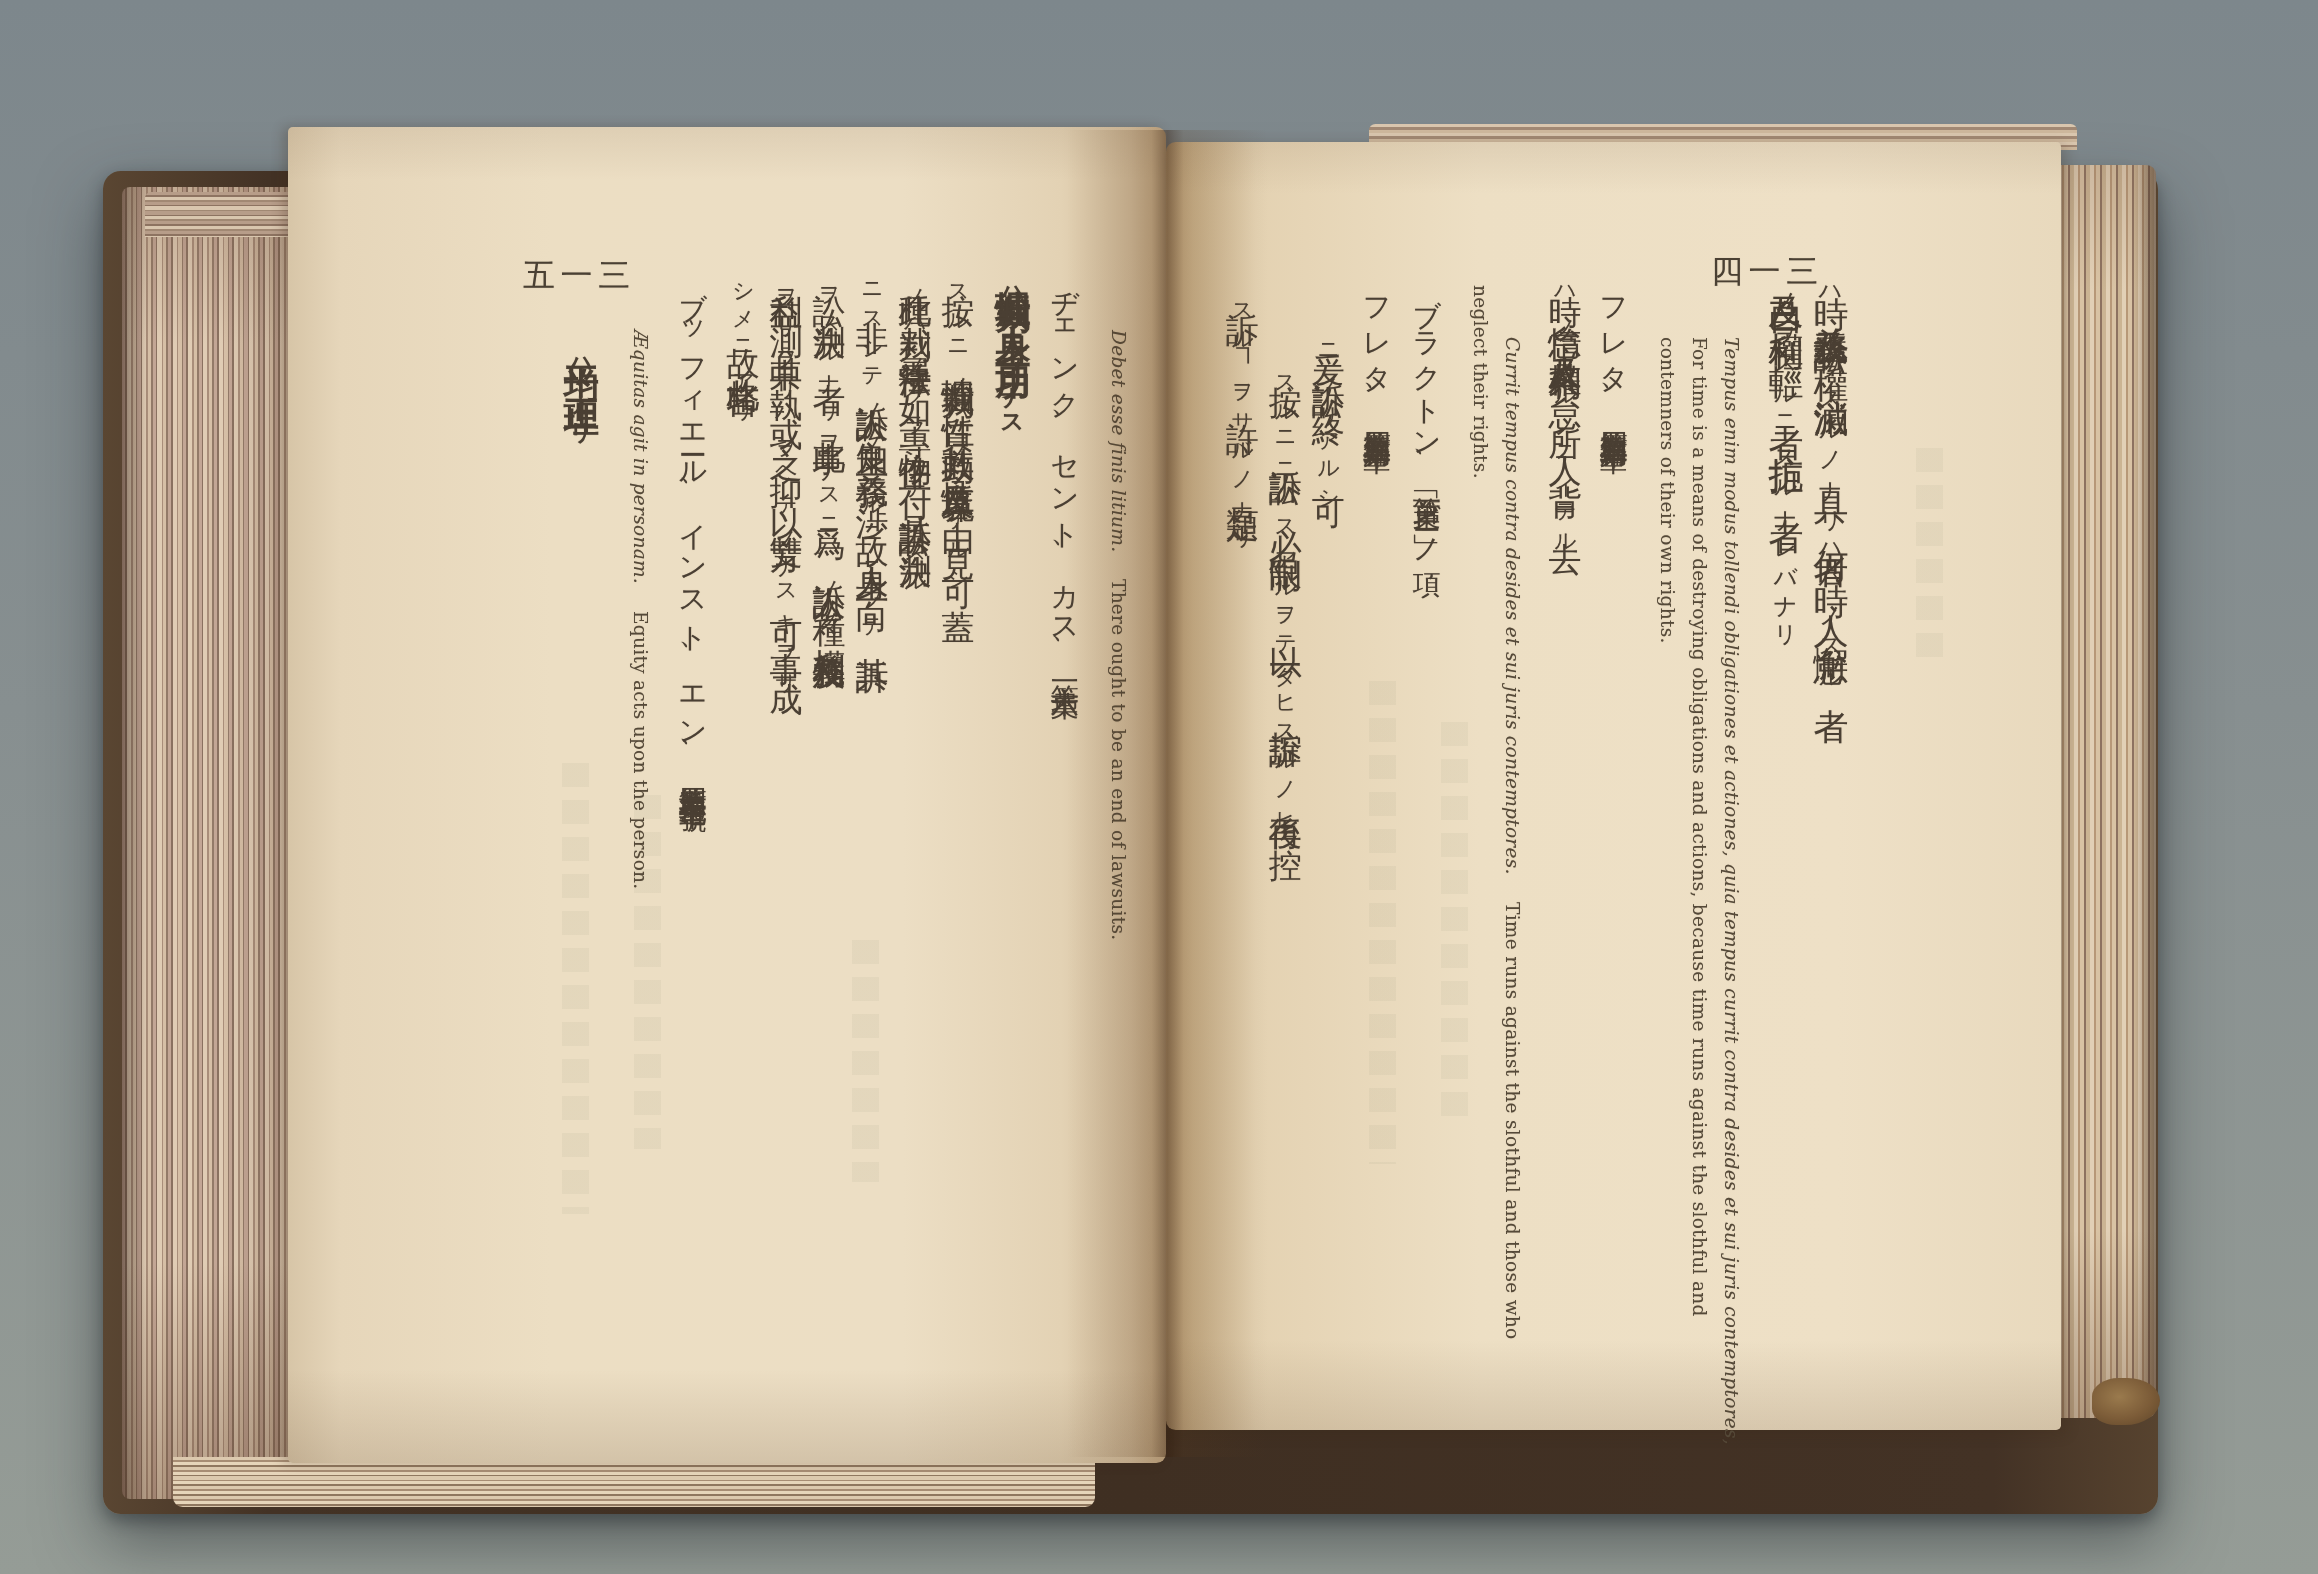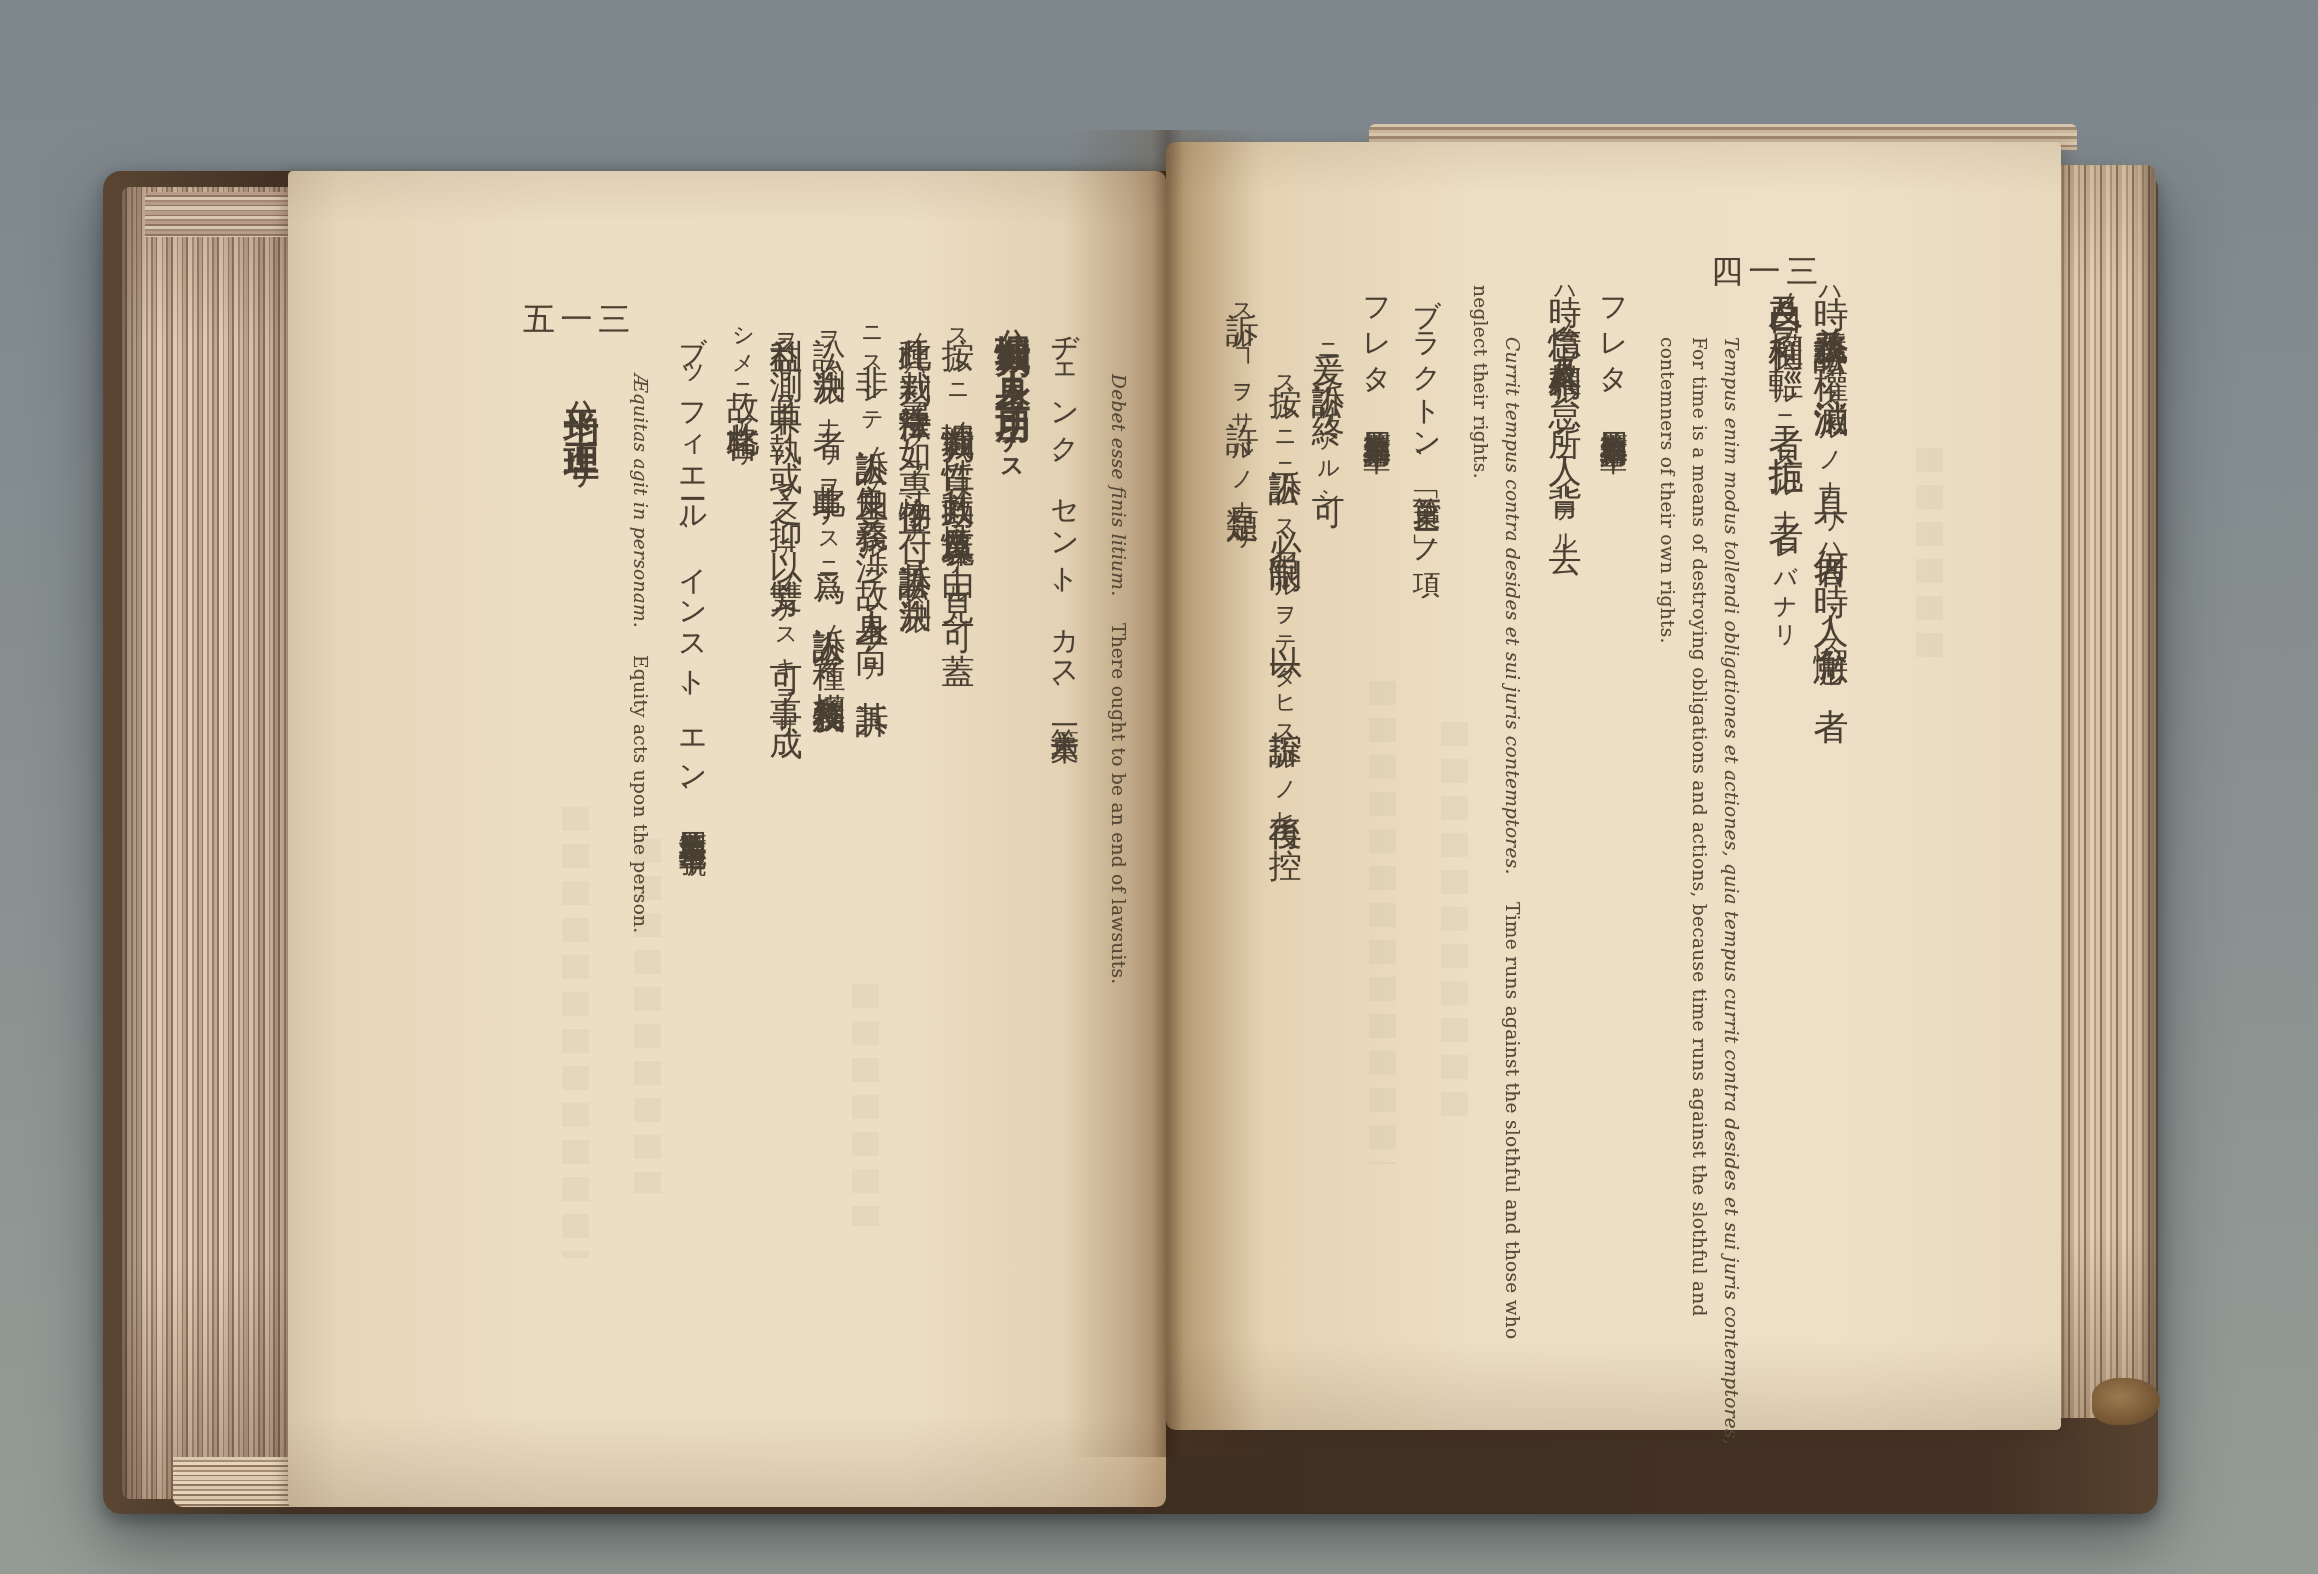--- a/index.html
+++ b/index.html
@@ -49,21 +49,20 @@
   }
   .page{
     position:absolute; z-index:3;
   }
   .left-page{
     left:288px; top:127px; width:878px; height:1336px; border-radius:4.8px 9.7px 9.7px 4.8px;
     background:
       linear-gradient(180deg,rgba(120,95,70,.12) 0,rgba(0,0,0,0) 4%,rgba(0,0,0,0) 93%,rgba(110,85,60,.2) 100%),
       linear-gradient(90deg,#d7c5a7 0%,#e6d6ba 6%,#ecdec3 30%,#ecdec4 70%,#e3d2b4 88%,#d3bd9c 96%,#bfa37e 100%);
     box-shadow:-4.8px 0 11.3px rgba(60,40,25,.25);
-    margin-top:44px;
   }
   .right-page{
     left:1166px; top:142px; width:895px; height:1288px; border-radius:9.7px 4.8px 4.8px 9.7px;
     background:
       linear-gradient(180deg,rgba(120,95,70,.12) 0,rgba(0,0,0,0) 4%,rgba(0,0,0,0) 93%,rgba(110,85,60,.18) 100%),
       linear-gradient(90deg,#b89a72 0%,#d0b78f 3%,#e4d2b2 10%,#eddfc4 35%,#eee0c6 75%,#e8d9bd 100%);
     box-shadow:4.8px 3.2px 13px rgba(60,40,25,.25);
   }
   .gutter-shadow{
     position:absolute; left:1067px; top:130px; width:201px; height:1327px; z-index:6; pointer-events:none;

